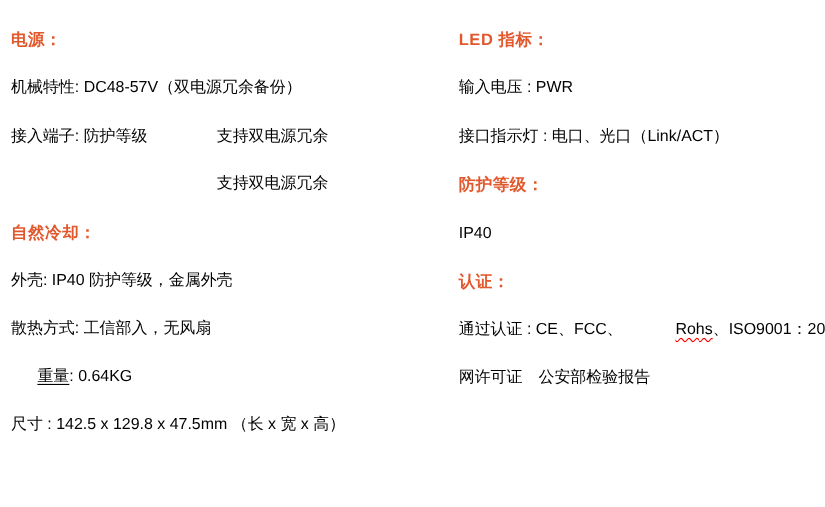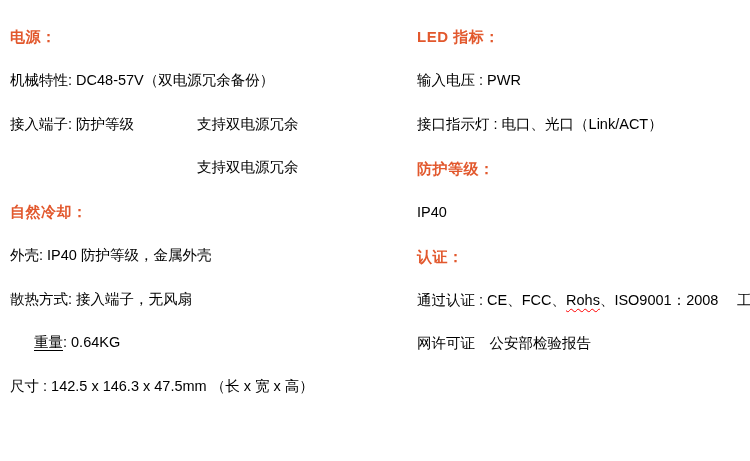--- a/index.html
+++ b/index.html
@@ -37,37 +37,38 @@
     text-decoration-thickness: 1px;
     text-underline-offset: 3px;
     text-decoration-skip-ink: none;
     margin-left: 24px;
   }
   .seg-squiggle {
     text-decoration: underline wavy var(--squiggle);
     text-decoration-thickness: 1px;
     text-underline-offset: 3px;
     text-decoration-skip-ink: none;
+    margin-left: 48px;
   }
   .seg-tab { position: absolute; left: 177px; margin-left: 10px; }
 </style>
 </head>
 <body>
 
 <div class="sheet">
   <div class="col col-left">
       <p class="row header"><span>电源：</span></p>
       <p class="row"><span>机械特性: DC48-57V（双电源冗余备份）</span></p>
       <p class="row"><span>接入端子: 防护等级</span><span class="seg-tab">支持双电源冗余</span></p>
       <p class="row"><span class="seg-tab">支持双电源冗余</span></p>
       <p class="row header"><span>自然冷却：</span></p>
       <p class="row"><span>外壳: IP40 防护等级，金属外壳</span></p>
-      <p class="row"><span>散热方式: 接入端子，无风扇</span></p>
+      <p class="row"><span>散热方式: 工信部入，无风扇</span></p>
       <p class="row"><span class="seg-underline">重量</span><span>: 0.64KG</span></p>
-      <p class="row"><span>尺寸 : 142.5 x 146.3 x 47.5mm （长 x 宽 x 高）</span></p>
+      <p class="row"><span>尺寸 : 142.5 x 129.8 x 47.5mm （长 x 宽 x 高）</span></p>
       <p class="row header"></p>
     </div>
   <div class="col col-right">
       <p class="row header"><span>LED 指标：</span></p>
       <p class="row"><span>输入电压 : PWR</span></p>
       <p class="row"><span>接口指示灯 : 电口、光口（Link/ACT）</span></p>
       <p class="row header"><span>防护等级：</span></p>
       <p class="row"><span>IP40</span></p>
       <p class="row header"><span>认证：</span></p>
       <p class="row"><span>通过认证 : CE、FCC、</span><span class="seg-squiggle">Rohs</span><span>、ISO9001：2008　 工信部入</span></p>

